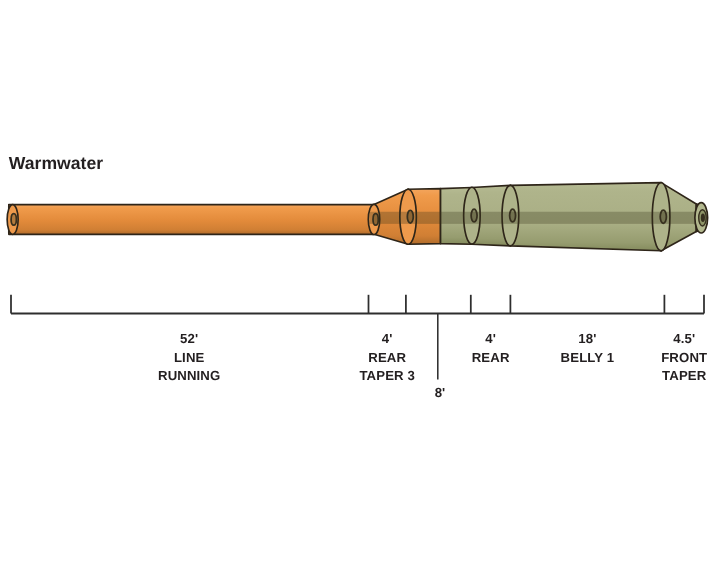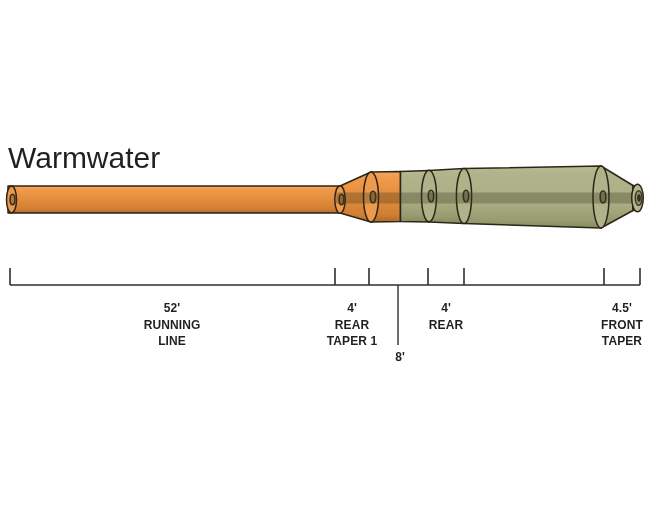--- a/index.html
+++ b/index.html
@@ -9,21 +9,21 @@
   }
   html,body{margin:0;padding:0;}
   body{
     width:650px;height:521px;position:relative;background:#FFFFFF;
     overflow:hidden;font-family:"Liberation Sans", sans-serif;
   }
   .stage{position:absolute;inset:0;}
   svg{position:absolute;left:0;top:0;}
   .title{
     position:absolute;left:8px;top:141px;
-    font-size:30px;font-weight:400;color:var(--text);letter-spacing:0px;
+    font-size:16px;font-weight:700;color:var(--text);letter-spacing:0px;
   }
   .seg-label{
     position:absolute;width:90px;text-align:center;
     font-size:12px;line-height:16.5px;font-weight:700;color:var(--text);
     letter-spacing:0.1px;white-space:nowrap;
   }
 </style>
 </head>
 <body>
 
@@ -100,39 +100,43 @@
       <line x1="428" y1="268" x2="428" y2="285"></line>
       <line x1="464" y1="268" x2="464" y2="285"></line>
       <line x1="604" y1="268" x2="604" y2="285"></line>
       <line x1="640" y1="268" x2="640" y2="285"></line>
       <line x1="398" y1="285" x2="398" y2="345" stroke-width="1.4"></line>
     </g>
   </svg>
 
   <div class="seg-label" style="left:127px;top:300px">
     <div>52'</div>
+    <div>LINE</div>
     <div>RUNNING</div>
-    <div>LINE</div>
   </div>
 
   <div class="seg-label" style="left:307px;top:300px">
     <div>4'</div>
     <div>REAR</div>
-    <div>TAPER 1</div>
+    <div>TAPER 3</div>
   </div>
 
   <div class="seg-label" style="left:355px;top:349px">
     <div>8'</div>
   </div>
 
   <div class="seg-label" style="left:401px;top:300px">
     <div>4'</div>
     <div>REAR</div>
   </div>
 
+  <div class="seg-label" style="left:489px;top:300px">
+    <div>18'</div>
+    <div>BELLY 1</div>
+  </div>
 
   <div class="seg-label" style="left:577px;top:300px">
     <div>4.5'</div>
     <div>FRONT</div>
     <div>TAPER</div>
   </div>
 
 </div>
 
 </body></html>

